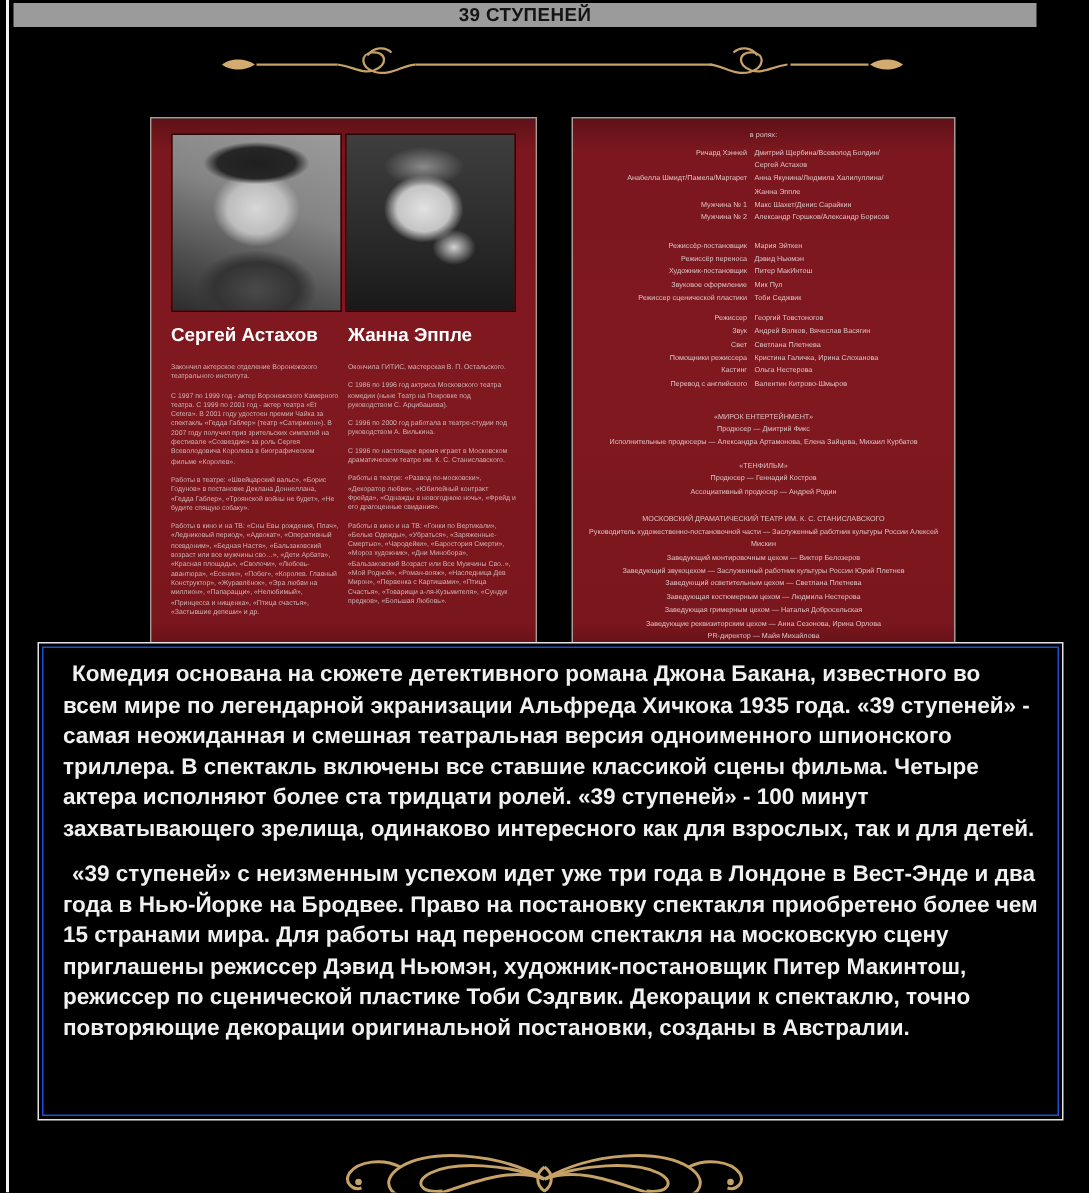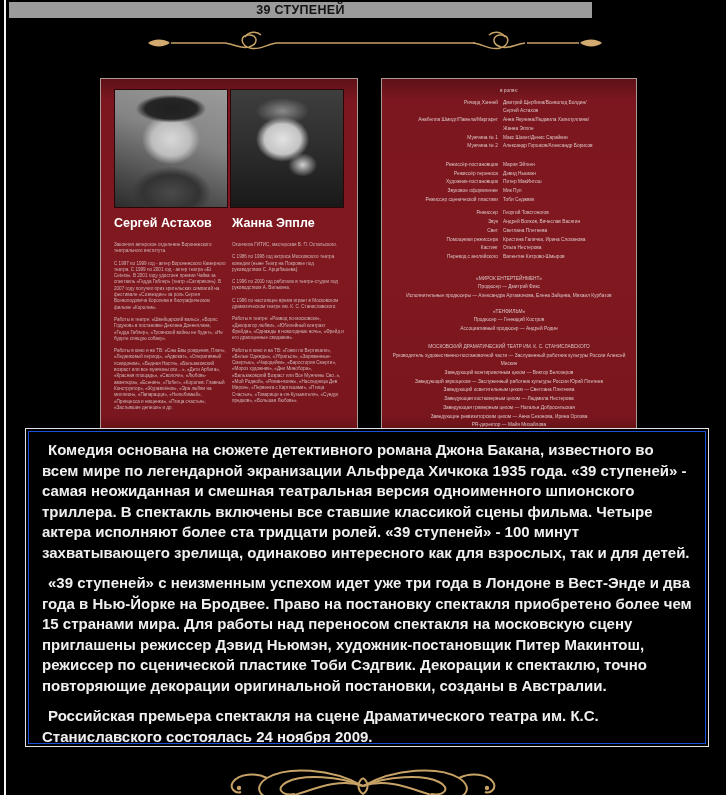--- a/index.html
+++ b/index.html
@@ -2,21 +2,21 @@
 <html><head>
 <meta charset="utf-8">
 <style>
   html,body{margin:0;padding:0;}
   body{
     width:726px;height:795px;position:relative;overflow:hidden;
     background:#000;font-family:"Liberation Sans",sans-serif;
   }
   .left-line{position:absolute;left:4px;top:0;width:2px;height:795px;background:#f5f5f5;}
   .header-bar{
-    position:absolute;left:9px;top:2px;width:583px;height:16px;background:#9b9b9b;
+    position:absolute;left:9px;top:2px;width:682px;height:16px;background:#9b9b9b;
     display:flex;align-items:center;justify-content:center;
   }
   .header-bar .title{font-size:12.5px;font-weight:bold;color:#141414;letter-spacing:.3px;}
   .flourish-top{position:absolute;left:145px;top:30px;width:460px;height:26px;}
   .flourish-bottom{position:absolute;left:203px;top:764px;width:320px;height:46px;}
 
   
   .page{
     position:absolute;top:58px;height:360px;border:1px solid #a99a94;
     background:linear-gradient(180deg,#5f1118 0%,#7c171f 6%,#80181f 50%,#7a161d 94%,#5c1016 100%);
@@ -238,21 +238,20 @@
     </div>
 
     <div class="duration">Два действия. Общая продолжительность 1 час 45 минут</div>
   </div>
 </div>
 
 <div class="desc-box">
   <div class="desc-inner">
     <p>Комедия основана на сюжете детективного романа Джона Бакана, известного во всем мире по легендарной экранизации Альфреда Хичкока 1935 года. «39 ступеней» - самая неожиданная и смешная театральная версия одноименного шпионского триллера. В спектакль включены все ставшие классикой сцены фильма. Четыре актера исполняют более ста тридцати ролей. «39 ступеней» - 100 минут захватывающего зрелища, одинаково интересного как для взрослых, так и для детей.</p>
     <p>«39 ступеней» с неизменным успехом идет уже три года в Лондоне в Вест-Энде и два года в Нью-Йорке на Бродвее. Право на постановку спектакля приобретено более чем 15 странами мира. Для работы над переносом спектакля на московскую сцену приглашены режиссер Дэвид Ньюмэн, художник-постановщик Питер Макинтош, режиссер по сценической пластике Тоби Сэдгвик. Декорации к спектаклю, точно повторяющие декорации оригинальной постановки, созданы в Австралии.</p>
-    <p>Российская премьера спектакля на сцене Драматического театра им. К.С. Станиславского состоялась 24 ноября 2009.</p>
   </div>
 </div>
 
 <svg class="flourish-bottom" viewBox="0 0 320 46">
   <g stroke="#c7a266" stroke-width="2" fill="none">
     <path d="M160,22 C128,4 84,2 64,14 C48,24 58,38 80,34 C102,30 132,12 160,22"></path>
     <path d="M160,22 C136,12 100,10 84,18 C72,24 78,32 92,30"></path>
     <path d="M64,14 C52,8 36,10 30,18 C26,24 32,30 38,28"></path>
     <g transform="translate(320,0) scale(-1,1)">
       <path d="M160,22 C128,4 84,2 64,14 C48,24 58,38 80,34 C102,30 132,12 160,22"></path>

